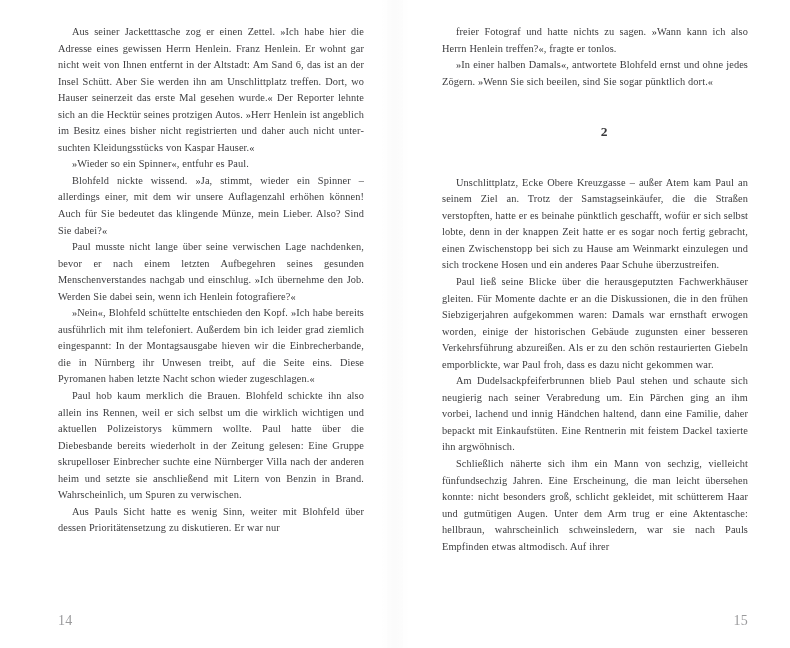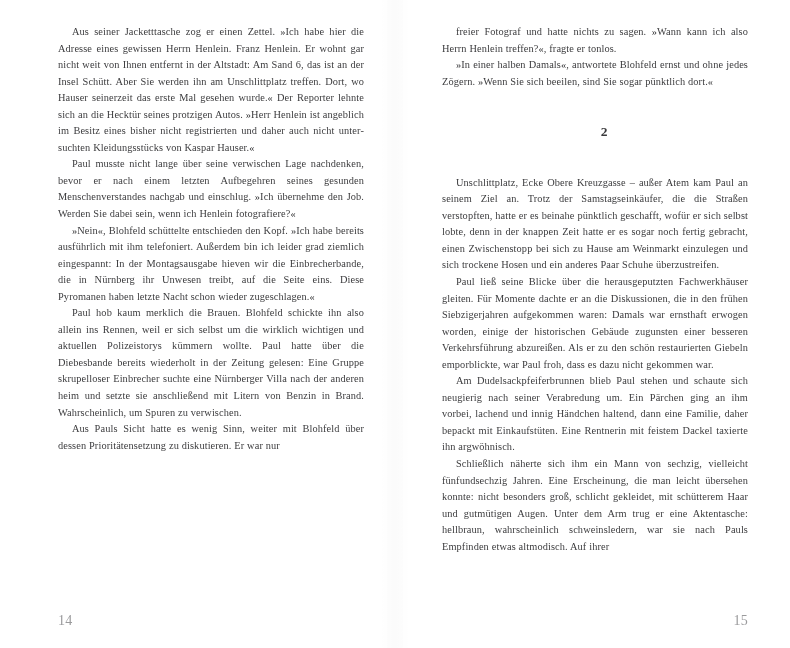--- a/index.html
+++ b/index.html
@@ -94,20 +94,22 @@
   }
 </style>
 </head>
 <body>
 
 <div class="book-spread">
 
   <div class="page page-left">
     <div class="text-body">
       <p>Aus seiner Jacketttasche zog er einen Zettel. »Ich habe hier die Adresse eines gewissen Herrn Henlein. Franz Henlein. Er wohnt gar nicht weit von Ihnen entfernt in der Altstadt: Am Sand 6, das ist an der Insel Schütt. Aber Sie werden ihn am Unschlittplatz treffen. Dort, wo Hauser seinerzeit das erste Mal gesehen wurde.« Der Reporter lehnte sich an die Hecktür seines protzigen Autos. »Herr Henlein ist angeblich im Besitz eines bisher nicht registrierten und daher auch nicht unter­suchten Kleidungsstücks von Kaspar Hauser.«</p>
+      <p>»Wieder so ein Spinner«, entfuhr es Paul.</p>
+      <p>Blohfeld nickte wissend. »Ja, stimmt, wieder ein Spinner – allerdings einer, mit dem wir unsere Auflagenzahl erhöhen können! Auch für Sie bedeutet das klingende Münze, mein Lieber. Also? Sind Sie dabei?«</p>
       <p>Paul musste nicht lange über seine verwischen Lage nach­denken, bevor er nach einem letzten Aufbegehren seines gesunden Menschenverstandes nachgab und einschlug. »Ich übernehme den Job. Werden Sie dabei sein, wenn ich Henlein fotografiere?«</p>
       <p>»Nein«, Blohfeld schüttelte entschieden den Kopf. »Ich habe bereits ausführlich mit ihm telefoniert. Außerdem bin ich leider grad ziemlich eingespannt: In der Montagsausgabe hieven wir die Einbrecherbande, die in Nürnberg ihr Unwesen treibt, auf die Seite eins. Diese Pyromanen haben letzte Nacht schon wieder zugeschlagen.«</p>
       <p>Paul hob kaum merklich die Brauen. Blohfeld schickte ihn also allein ins Rennen, weil er sich selbst um die wirk­lich wichtigen und aktuellen Polizeistorys kümmern wollte. Paul hatte über die Diebesbande bereits wiederholt in der Zeitung gelesen: Eine Gruppe skrupelloser Einbrecher suchte eine Nürnberger Villa nach der anderen heim und setzte sie anschließend mit Litern von Benzin in Brand. Wahrschein­lich, um Spuren zu verwischen.</p>
       <p>Aus Pauls Sicht hatte es wenig Sinn, weiter mit Blohfeld über dessen Prioritätensetzung zu diskutieren. Er war nur</p>
     </div>
     <div class="folio folio-left">14</div>
   </div>
 
   <div class="page page-right">
     <div class="text-body">

